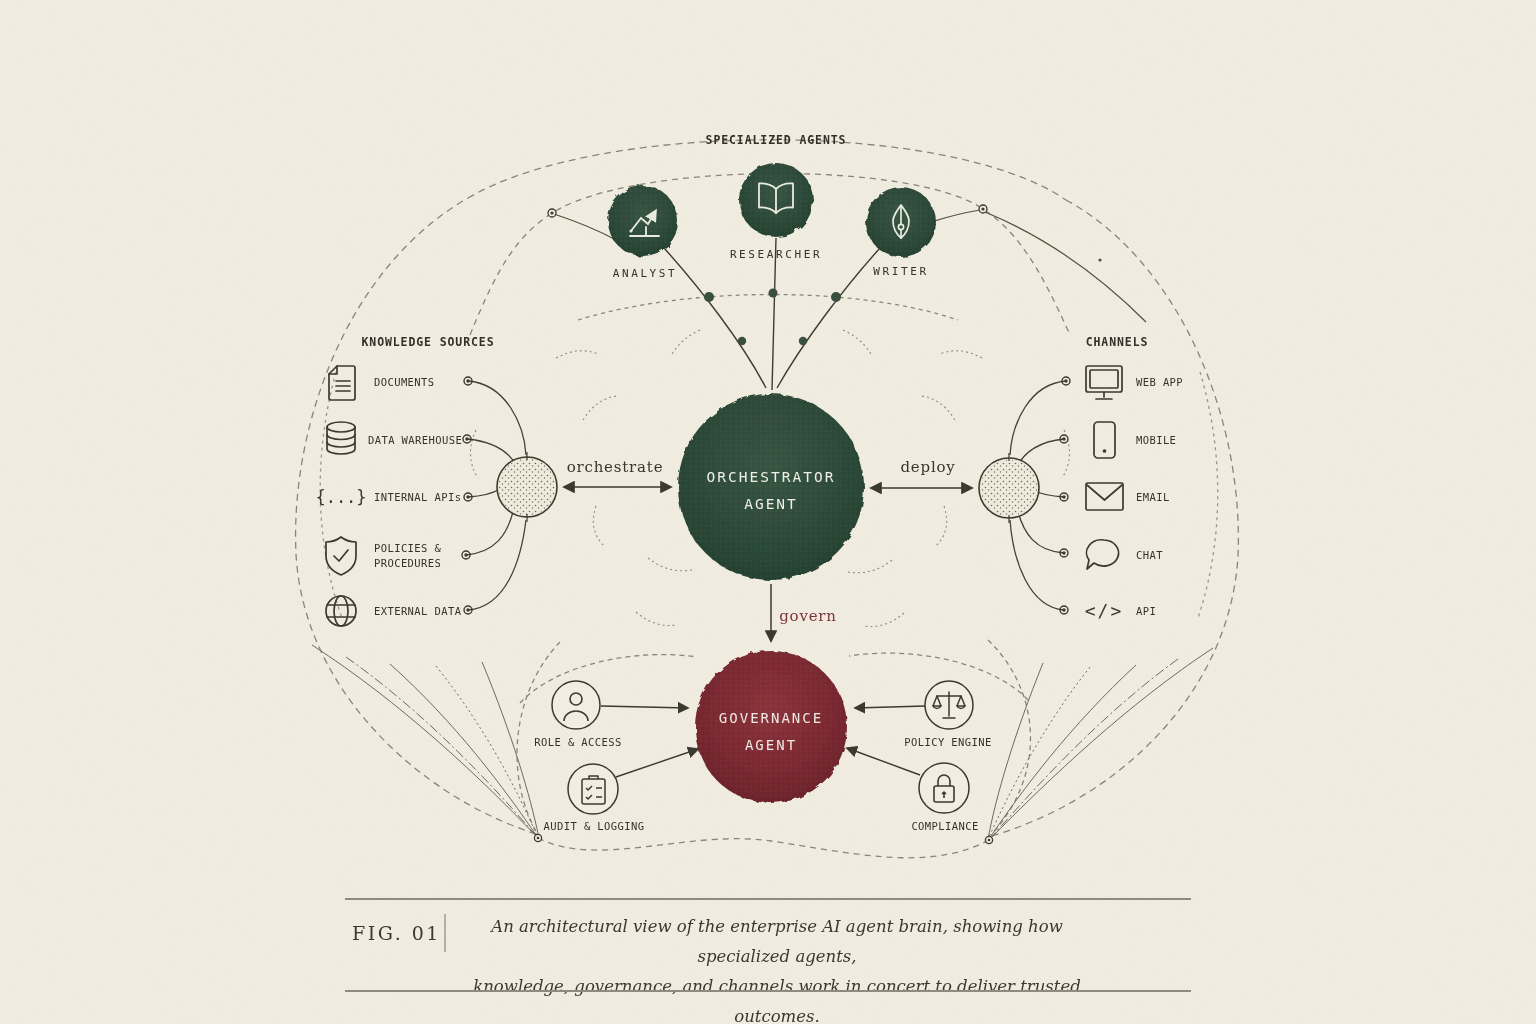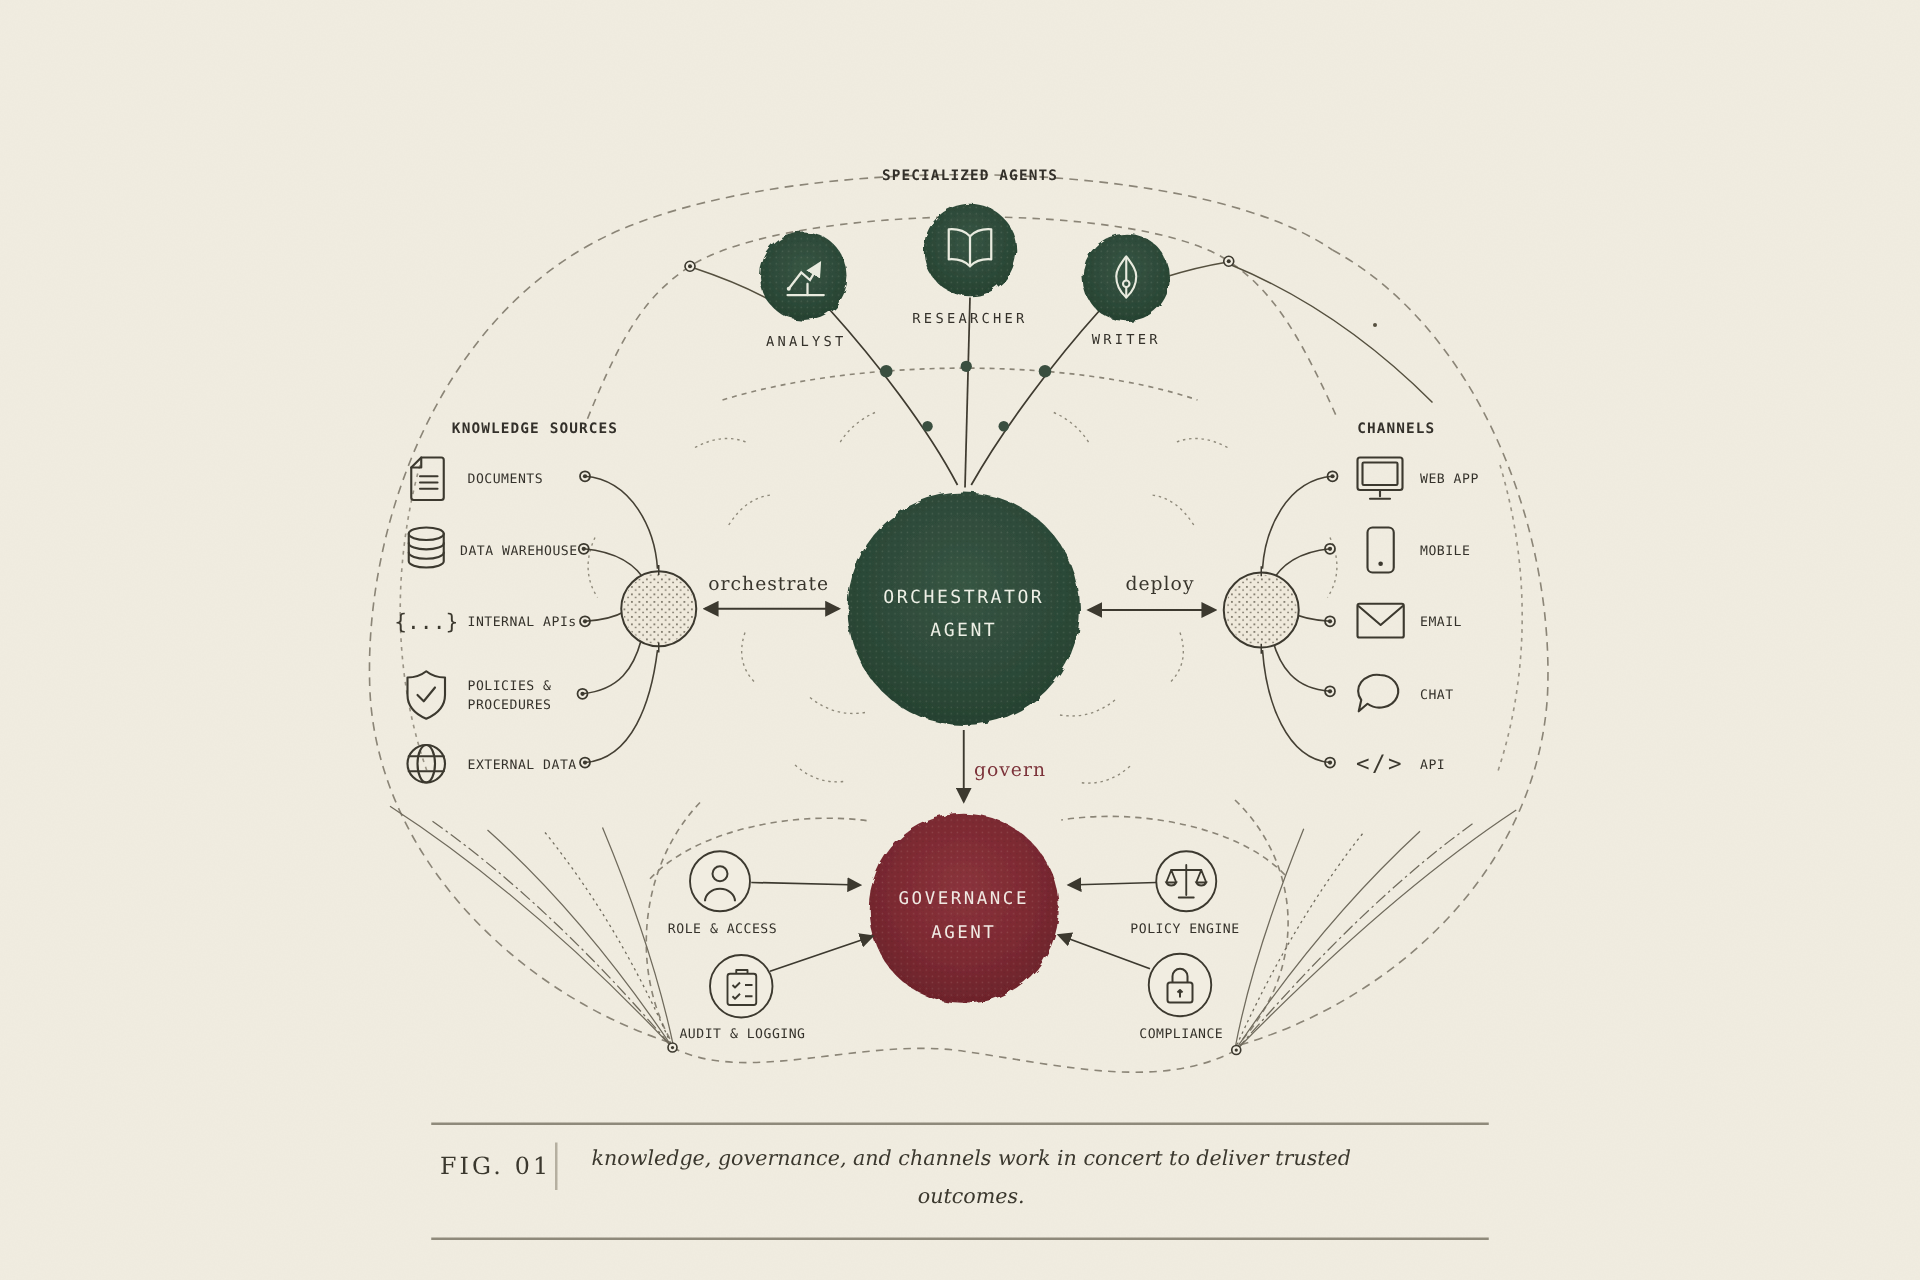--- a/index.html
+++ b/index.html
@@ -369,16 +369,17 @@
         <path d="M 944 798 v -6 M 942 794 l 2 -2 l 2 2"></path>
       </g>
       <text class="lbl" x="945" y="830" text-anchor="middle">COMPLIANCE</text>
     </g>
   </svg>
 
   <div class="rule" style="left:345px;top:898px;width:846px;height:1.5px;"></div>
   <div class="fig">FIG. 01</div>
   <div class="figbar"></div>
   <div class="caption">
+    <div>An architectural view of the enterprise AI agent brain, showing how specialized agents,</div>
     <div>knowledge, governance, and channels work in concert to deliver trusted outcomes.</div>
   </div>
   <div class="rule" style="left:345px;top:990px;width:846px;height:1.5px;"></div>
 </div>
 
 </body></html>

